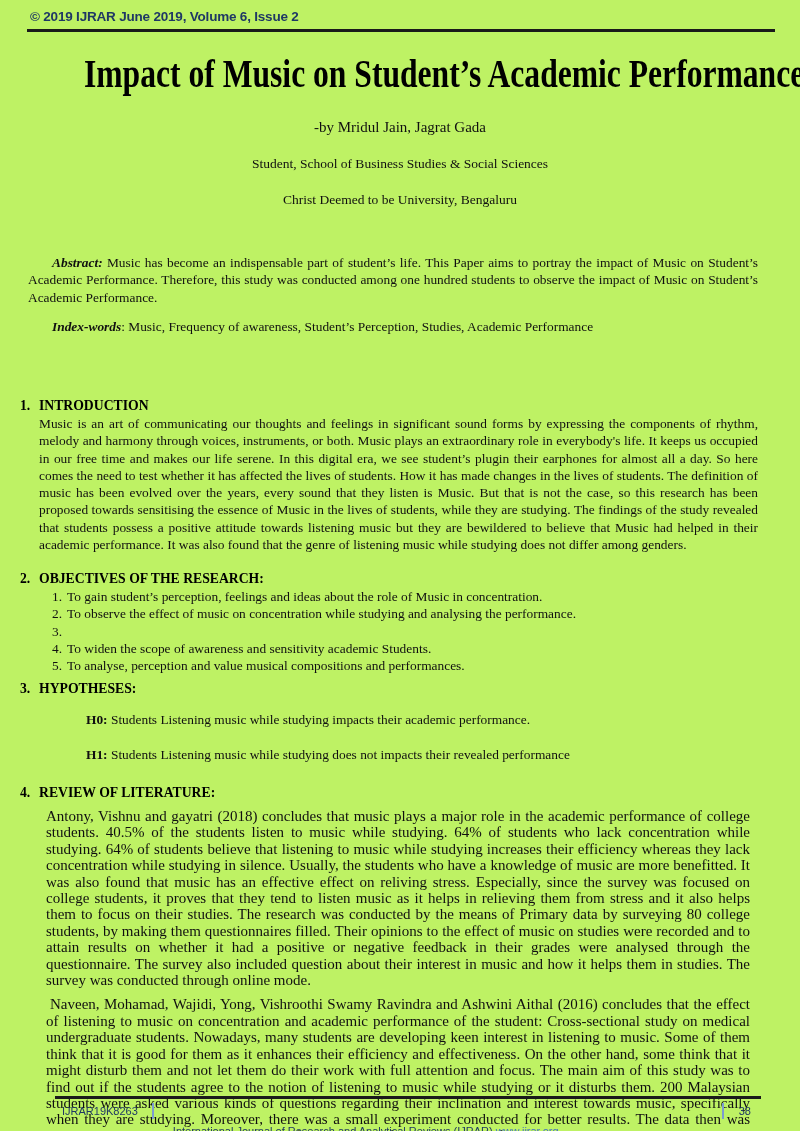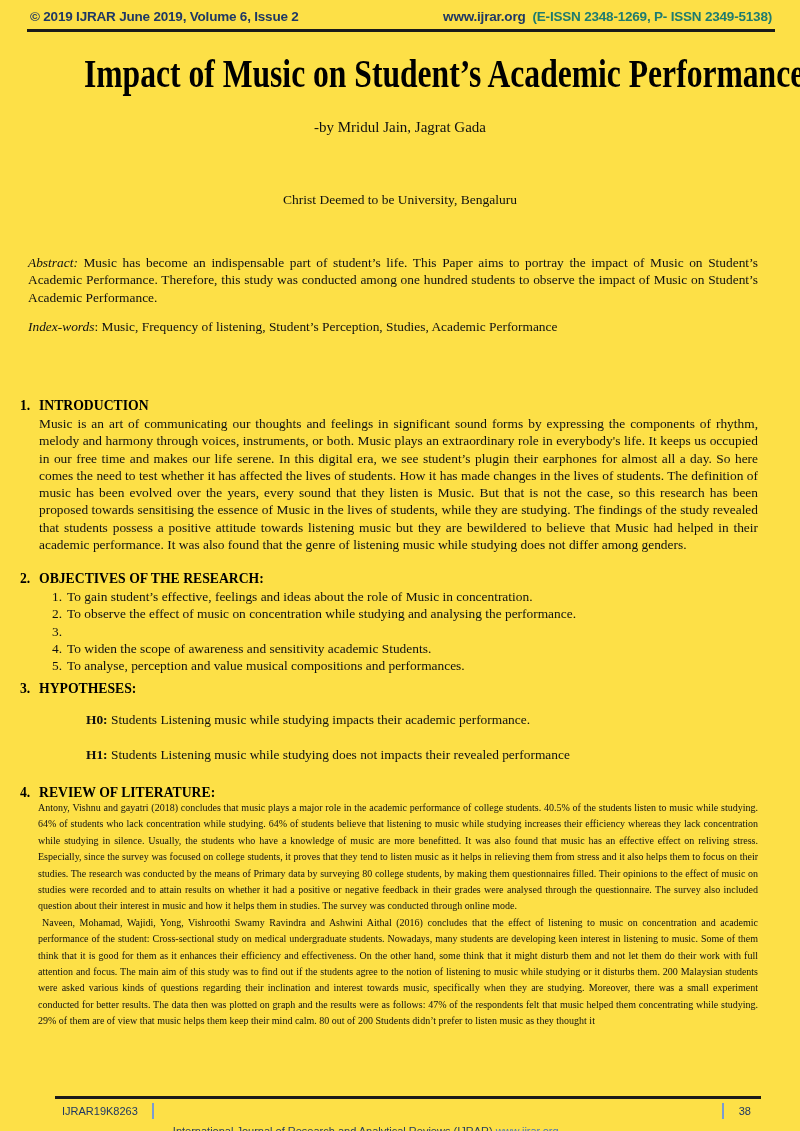--- a/index.html
+++ b/index.html
@@ -2,21 +2,21 @@
 <html style="--header-navy: #1F3864; --issn-teal: #1E7B6F; --footer-navy: #1F3864; --link-blue: #4472C4; --rule-dark: #1A1A1A; --divider-blue: #7C9CD0;"><head>
 <meta charset="utf-8">
 <title>IJRAR Paper Page</title>
 <style>
   * { box-sizing: border-box; }
   html, body { margin: 0; padding: 0; background: #ffffff; }
   .page {
     position: relative;
     width: 800px;
     height: 1131px;
-    background: #fde047;
+    background: #bef264;
     overflow: hidden;
     font-family: "Liberation Serif", "DejaVu Serif", serif;
     color: #101010;
   }
 
   
   .hdr {
     position: absolute;
     top: 9px; left: 30px; width: 742px;
     display: flex; justify-content: space-between; align-items: baseline;
@@ -40,21 +40,21 @@
     transform: scaleX(0.79); transform-origin: 50% 50%;
     white-space: nowrap;
   }
   .byline { top: 119px; font-size: 15px; }
   .affil1 { top: 156px; font-size: 13.5px; }
   .affil2 { top: 192px; font-size: 13.5px; font-family: Liberation Serif, serif; }
 
   
   .para { position: absolute; margin: 0; font-size: 13.4px; line-height: 17.4px; }
   .just { text-align: justify; }
-  .bi { font-weight: normal; font-style: italic; }
+  .bi { font-weight: bold; font-style: italic; margin-left: 24px; }
   .abstract { top: 254px; left: 28px; width: 730px; }
   .index { top: 318px; left: 28px; width: 730px; }
 
   
   .sec-head {
     position: absolute; left: 20px;
     font-weight: bold; font-size: 13.7px; color: #000;
     white-space: nowrap;
   }
   .sec-num { display: inline-block; width: 19px; }
@@ -64,21 +64,21 @@
   .s2l { position: absolute; top: 588px; left: 52px; width: 706px; font-size: 13.4px; line-height: 17.3px; }
   .obj-item { display: flex; }
   .obj-num { flex: none; width: 15px; }
   .s3h { top: 681px; }
   .hyp { position: absolute; left: 38px; margin: 0; font-size: 13.4px; white-space: nowrap; }
   .h0 { top: 712px; }
   .h1 { top: 747px; }
   .hyp b { font-weight: bold; margin-left: 48px; }
   .s4h { top: 785px; }
   .s4b { position: absolute; top: 800px; left: 38px; width: 720px; }
-  .s4b p { margin: 0; text-align: justify; font-size: 10px; line-height: 16.4px; }
+  .s4b p { margin: 8px; text-align: justify; font-size: 15px; line-height: 16.4px; }
   .s4b .p2 { text-indent: 4px; }
 
   
   .ftr-rule {
     position: absolute; top: 1096px; left: 55px; width: 706px; height: 3px;
     background: var(--rule-dark, #1A1A1A);
   }
   .ftr {
     position: absolute; top: 1099px; left: 55px; width: 706px; height: 23px;
     display: flex; align-items: center;
@@ -93,49 +93,47 @@
   .ftr .lnk { color: var(--link-blue, #4472C4); text-decoration: underline; cursor: pointer; }
   .ftr .pg { padding: 0 10px 0 15px; }
 </style>
 </head>
 <body>
 
 <div class="page">
 
   <div class="hdr">
     <span>© 2019 IJRAR June 2019, Volume 6, Issue 2</span>
-    <span>
-      <span>www.ijrar.org</span><span class="issn">(E-ISSN 2348-1269, P- ISSN 2349-5138)</span>
-    </span>
   </div>
   <div class="hdr-rule"></div>
 
   <h1 class="center title">Impact of Music on Student’s Academic Performance</h1>
   <div class="center byline">-by Mridul Jain, Jagrat Gada</div>
+  <div class="center affil1">Student, School of Business Studies &amp; Social Sciences</div>
   <div class="center affil2">Christ Deemed to be University, Bengaluru</div>
 
   <p class="para just abstract">
     <span class="bi">Abstract:</span>
     <span>Music has become an indispensable part of student’s life. This Paper aims to portray the impact of Music on Student’s Academic Performance. Therefore, this study was conducted among one hundred students to observe the impact of Music on Student’s Academic Performance.</span>
   </p>
 
-  <p class="para index"><span class="bi">Index-words</span><span>: Music, Frequency of listening, Student’s Perception, Studies, Academic Performance</span></p>
+  <p class="para index"><span class="bi">Index-words</span><span>: Music, Frequency of awareness, Student’s Perception, Studies, Academic Performance</span></p>
 
   <div class="sec-head s1h">
     <span class="sec-num">1.</span><span>INTRODUCTION</span>
   </div>
   <p class="para just s1b">Music is an art of communicating our thoughts and feelings in significant sound forms by expressing the components of rhythm, melody and harmony through voices, instruments, or both. Music plays an extraordinary role in everybody's life. It keeps us occupied in our free time and makes our life serene. In this digital era, we see student’s plugin their earphones for almost all a day. So here comes the need to test whether it has affected the lives of students. How it has made changes in the lives of students. The definition of music has been evolved over the years, every sound that they listen is Music. But that is not the case, so this research has been proposed towards sensitising the essence of Music in the lives of students, while they are studying. The findings of the study revealed that students possess a positive attitude towards listening music but they are bewildered to believe that Music had helped in their academic performance. It was also found that the genre of listening music while studying does not differ among genders.</p>
 
   <div class="sec-head s2h">
     <span class="sec-num">2.</span><span>OBJECTIVES OF THE RESEARCH:</span>
   </div>
   <div class="s2l">
     <div class="obj-item">
         <span class="obj-num">1.</span>
-        <span>To gain student’s effective, feelings and ideas about the role of Music in concentration.</span>
+        <span>To gain student’s perception, feelings and ideas about the role of Music in concentration.</span>
       </div>
     <div class="obj-item">
         <span class="obj-num">2.</span>
         <span>To observe the effect of music on concentration while studying and analysing the performance.</span>
       </div>
     <div class="obj-item">
         <span class="obj-num">3.</span>
       </div>
     <div class="obj-item">
         <span class="obj-num">4.</span>

